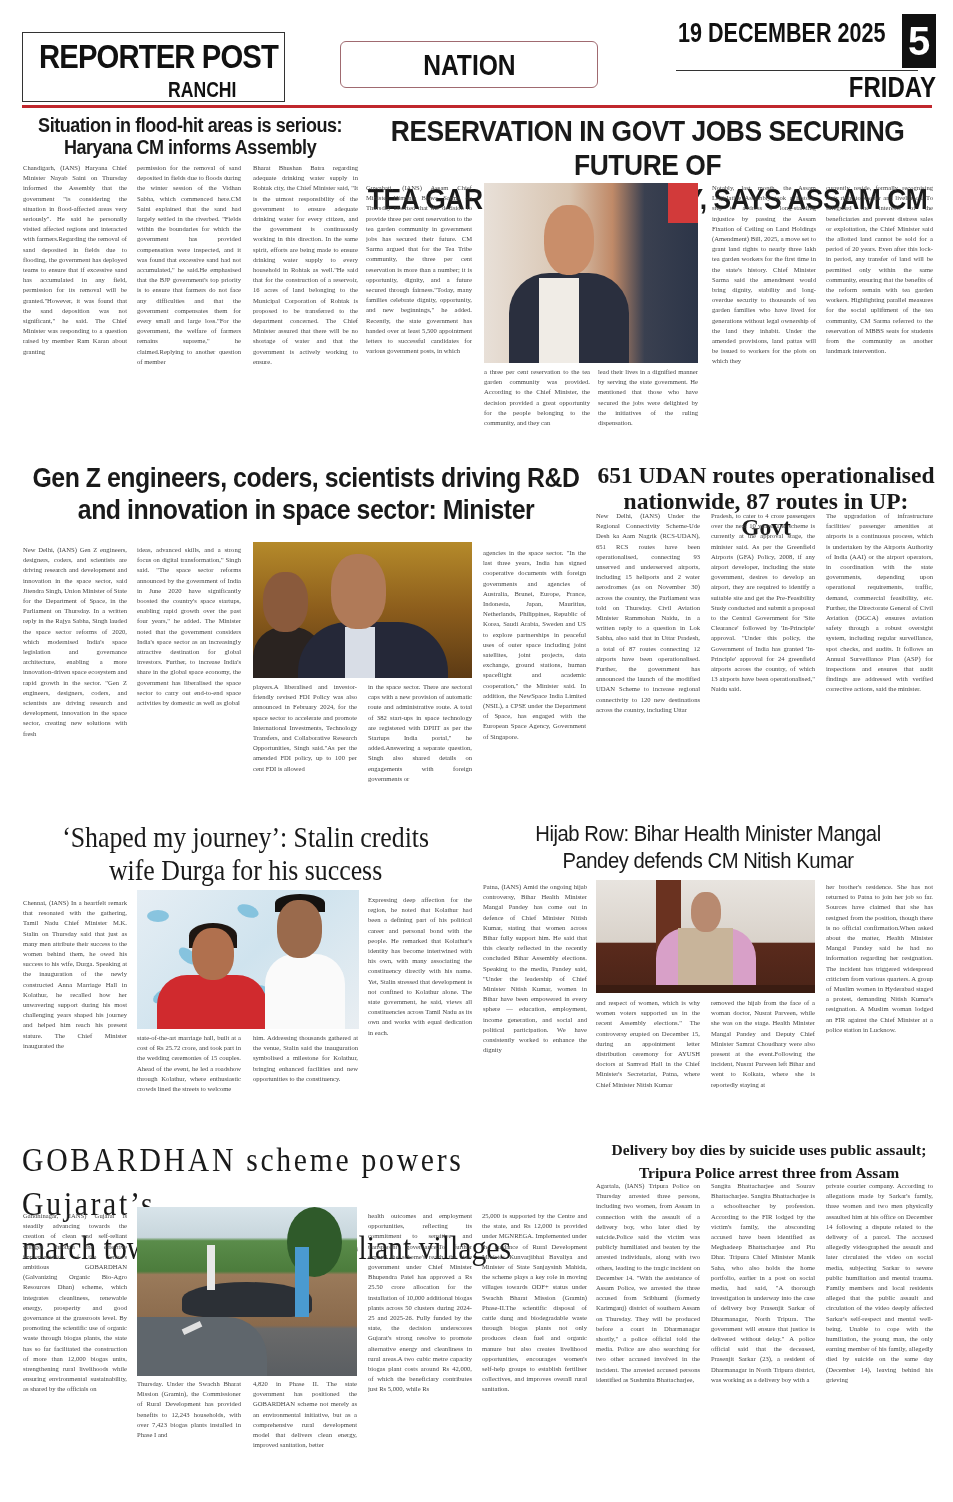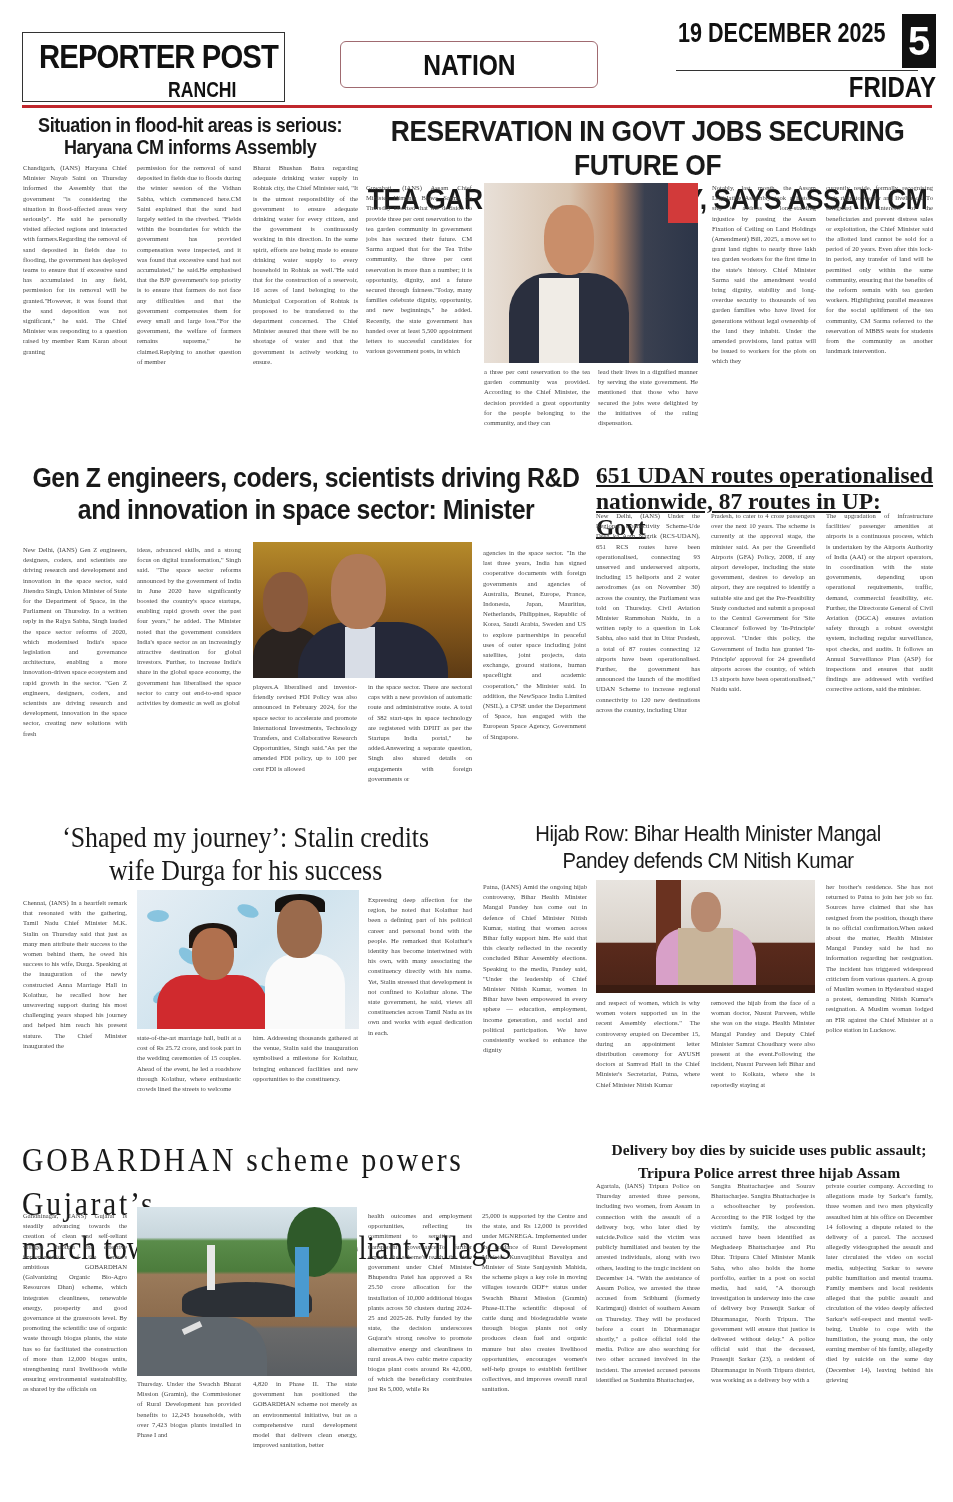--- a/index.html
+++ b/index.html
@@ -125,21 +125,21 @@
     <div class="p2b"></div>
     <div class="p2s"></div>
     <div class="p2"></div>
   </div>
   <div class="col" style="left:253px; top:682px; width:104px; height:135px;">players.A liberalised and investor-friendly revised FDI Policy was also announced in February 2024, for the space sector to accelerate and promote International Investments, Technology Transfers, and Collaborative Research Opportunities, Singh said."As per the amended FDI policy, up to 100 per cent FDI is allowed</div>
   <div class="col" style="left:368px; top:682px; width:104px; height:135px;">in the space sector. There are sectoral caps with a new provision of automatic route and administrative route. A total of 382 start-ups in space technology are registered with DPIIT as per the Startups India portal," he added.Answering a separate question, Singh also shared details on engagements with foreign governments or</div>
   <div class="col" style="left:483px; top:548px; width:103px; height:269px;">agencies in the space sector. "In the last three years, India has signed cooperative documents with foreign governments and agencies of Australia, Brunei, Europe, France, Indonesia, Japan, Mauritius, Netherlands, Philippines, Republic of Korea, Saudi Arabia, Sweden and US to explore partnerships in peaceful uses of outer space including joint satellites, joint projects, data exchange, ground stations, human spaceflight and academic cooperation," the Minister said. In addition, the NewSpace India Limited (NSIL), a CPSE under the Department of Space, has engaged with the European Space Agency, Government of Singapore.</div>
 </article>
 
 <article>
-  <h2 class="hl hl-serif" style="left:596px; top:462px; width:340px; font-size:23.5px; line-height:26px; text-align:left;text-decoration:underline;">
+  <h2 class="hl hl-serif" style="left:596px; top:462px; width:340px; font-size:23.5px; line-height:26px; text-align:center;">
     <span>651 UDAN routes operationalised</span><br>
     <span>nationwide, 87 routes in UP: Govt</span>
   </h2>
   <div class="col" style="left:596px; top:511px; width:104px; height:306px;">New Delhi, (IANS) Under the Regional Connectivity Scheme-Ude Desh ka Aam Nagrik (RCS-UDAN), 651 RCS routes have been operationalised, connecting 93 unserved and underserved airports, including 15 heliports and 2 water aerodromes (as on November 30) across the country, the Parliament was told on Thursday. Civil Aviation Minister Rammohan Naidu, in a written reply to a question in Lok Sabha, also said that in Uttar Pradesh, a total of 87 routes connecting 12 airports have been operationalised. Further, the government has announced the launch of the modified UDAN Scheme to increase regional connectivity to 120 new destinations across the country, including Uttar</div>
   <div class="col" style="left:711px; top:511px; width:104px; height:306px;">Pradesh, to cater to 4 crore passengers over the next 10 years. The scheme is currently at the approval stage, the minister said. As per the Greenfield Airports (GFA) Policy, 2008, if any airport developer, including the state government, desires to develop an airport, they are required to identify a suitable site and get the Pre-Feasibility Study conducted and submit a proposal to the Central Government for 'Site Clearance' followed by 'In-Principle' approval. "Under this policy, the Government of India has granted 'In-Principle' approval for 24 greenfield airports across the country, of which 13 airports have been operationalised," Naidu said.</div>
   <div class="col" style="left:826px; top:511px; width:107px; height:306px;">The upgradation of infrastructure facilities/ passenger amenities at airports is a continuous process, which is undertaken by the Airports Authority of India (AAI) or the airport operators, in coordination with the state governments, depending upon operational requirements, traffic, demand, commercial feasibility, etc. Further, the Directorate General of Civil Aviation (DGCA) ensures aviation safety through a robust oversight system, including regular surveillance, spot checks, and audits. It follows an Annual Surveillance Plan (ASP) for inspections and ensures that audit findings are addressed with verified corrective actions, said the minister.</div>
 </article>
 
 <article>
   <h2 class="hl hl-serif" style="left:22px; top:820px; width:450px; font-size:30px; line-height:33px; font-weight:400; transform:scaleX(0.86); transform-origin:left top; width:520px;">
@@ -199,18 +199,18 @@
   </div>
   <div class="col" style="left:137px; top:1379px; width:104px; height:112px;">Thursday. Under the Swachh Bharat Mission (Gramin), the Commissioner of Rural Development has provided benefits to 12,243 households, with over 7,423 biogas plants installed in Phase I and</div>
   <div class="col" style="left:253px; top:1379px; width:104px; height:112px;">4,820 in Phase II. The state government has positioned the GOBARDHAN scheme not merely as an environmental initiative, but as a comprehensive rural development model that delivers clean energy, improved sanitation, better</div>
   <div class="col" style="left:368px; top:1211px; width:104px; height:280px;">health outcomes and employment opportunities, reflecting its commitment to sensitive and transparent governance.To further expand the scheme's reach, the state government under Chief Minister Bhupendra Patel has approved a Rs 25.50 crore allocation for the installation of 10,000 additional biogas plants across 50 clusters during 2024-25 and 2025-26. Fully funded by the state, the decision underscores Gujarat's strong resolve to promote alternative energy and cleanliness in rural areas.A two cubic metre capacity biogas plant costs around Rs 42,000, of which the beneficiary contributes just Rs 5,000, while Rs</div>
   <div class="col" style="left:482px; top:1211px; width:105px; height:280px;">25,000 is supported by the Centre and the state, and Rs 12,000 is provided under MGNREGA. Implemented under the guidance of Rural Development Minister Kunvarjibhai Bavaliya and Minister of State Sanjaysinh Mahida, the scheme plays a key role in moving villages towards ODF+ status under Swachh Bharat Mission (Gramin) Phase-II.The scientific disposal of cattle dung and biodegradable waste through biogas plants not only produces clean fuel and organic manure but also creates livelihood opportunities, encourages women's self-help groups to establish fertiliser collectives, and improves overall rural sanitation.</div>
 </article>
 
 <article>
   <h2 class="hl hl-serif" style="left:594px; top:1138px; width:350px; font-size:15.5px; line-height:23px;">
     <span>Delivery boy dies by suicide uses public assault;</span><br>
-    <span>Tripura Police arrest three hijab Assam</span>
+    <span>Tripura Police arrest three from Assam</span>
   </h2>
   <div class="col" style="left:596px; top:1181px; width:104px; height:310px;">Agartala, (IANS) Tripura Police on Thursday arrested three persons, including two women, from Assam in connection with the assault of a delivery boy, who later died by suicide.Police said the victim was publicly humiliated and beaten by the arrested individuals, along with two others, leading to the tragic incident on December 14. "With the assistance of Assam Police, we arrested the three accused from Sribhumi (formerly Karimganj) district of southern Assam on Thursday. They will be produced before a court in Dharmanagar shortly," a police official told the media. Police are also searching for two other accused involved in the incident. The arrested accused persons identified as Sushmita Bhattacharjee,</div>
   <div class="col" style="left:711px; top:1181px; width:104px; height:310px;">Sangita Bhattacharjee and Sourav Bhattacharjee. Sangita Bhattacharjee is a schoolteacher by profession. According to the FIR lodged by the victim's family, the absconding accused have been identified as Meghadeep Bhattacharjee and Piu Dhar. Tripura Chief Minister Manik Saha, who also holds the home portfolio, earlier in a post on social media, had said, "A thorough investigation is underway into the case of delivery boy Prasenjit Sarkar of Dharmanagar, North Tripura. The government will ensure that justice is delivered without delay." A police official said that the deceased, Prasenjit Sarkar (23), a resident of Dharmanagar in North Tripura district, was working as a delivery boy with a</div>
   <div class="col" style="left:826px; top:1181px; width:107px; height:310px;">private courier company. According to allegations made by Sarkar's family, three women and two men physically assaulted him at his office on December 14 following a dispute related to the delivery of a parcel. The accused allegedly videographed the assault and later circulated the video on social media, subjecting Sarkar to severe public humiliation and mental trauma. Family members and local residents alleged that the public assault and circulation of the video deeply affected Sarkar's self-respect and mental well-being. Unable to cope with the humiliation, the young man, the only earning member of his family, allegedly died by suicide on the same day (December 14), leaving behind his grieving</div>
 </article>
 
 </body></html>

